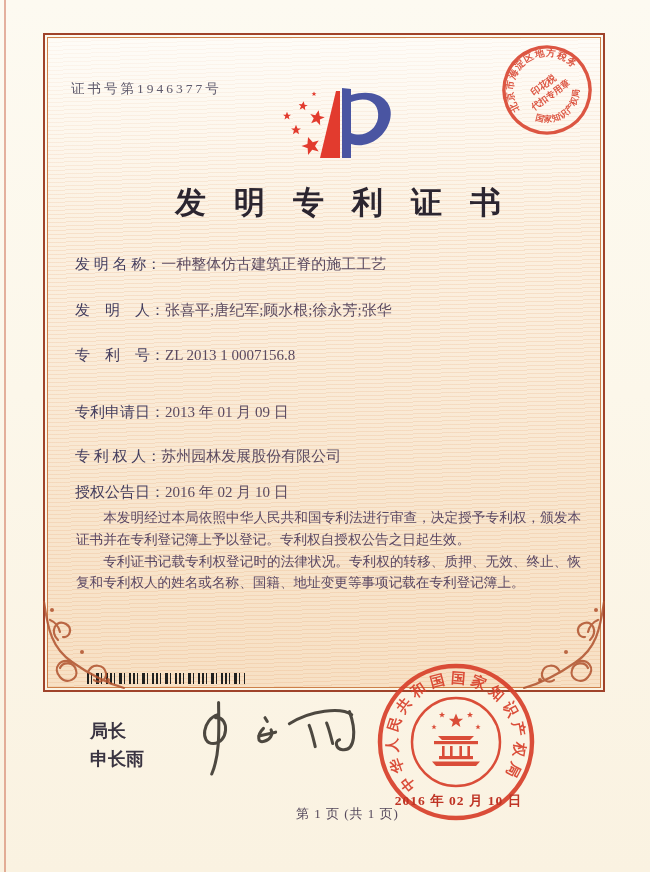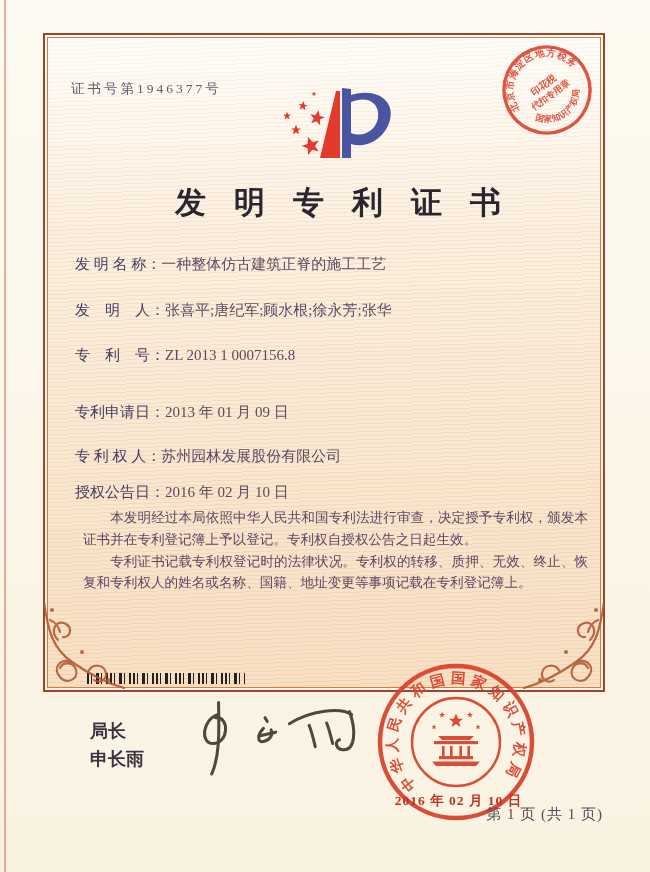--- a/index.html
+++ b/index.html
@@ -43,21 +43,21 @@
   .field-row{
     position:absolute; left:30px; width:520px; white-space:pre;
     font-size:15px; color:#4c4665;
   }
   .field-label{ color:#433d5e; }
   .field-value{ color:#5b4a60; }
   .row-0{ top:220px; } .row-1{ top:266px; } .row-2{ top:311px; }
   .row-3{ top:368px; } .row-4{ top:412px; } .row-5{ top:448px; }
 
   .paragraphs{
-    position:absolute; left:38px; top:472px; width:505px;
+    position:absolute; left:31px; top:472px; width:505px;
     font-size:13.6px; line-height:21.8px; color:#5a4763;
     text-align:justify;
   }
   .paragraphs p{ text-indent:2em; }
 
   .barcode{
     position:absolute; left:42px; top:638px; width:158px; height:11px;
     background:repeating-linear-gradient(90deg,
       #20201f 0 2px, transparent 2px 4px,
       #20201f 4px 5px, transparent 5px 9px,
@@ -76,22 +76,22 @@
   .seal-date{
     position:absolute; left:331px; top:757px; width:165px; text-align:center;
     font-size:13.5px; font-weight:600; color:#bf3425; letter-spacing:1px;
     z-index:6; white-space:nowrap;
   }
   .seal-tax{
     position:absolute; left:454px; top:7px; width:96px; height:96px;
     transform:rotate(-22deg); opacity:.88;
   }
   .page-footer{
-    position:absolute; left:0; top:770px; width:100%; text-align:right;
-    font-size:15px; color:#55495c; letter-spacing:1px;padding-left:47px;
+    position:absolute; left:0; top:770px; width:100%; text-align:center;
+    font-size:13px; color:#55495c; letter-spacing:1px;padding-left:47px;
   }
   .flourish{ position:absolute; bottom:-2px; width:84px; height:92px; }
   .flourish.left{ left:-3px; }
   .flourish.right{ right:-3px; transform:scaleX(-1); }
 </style>
 </head>
 <body>
 
 <div class="paper">
   <div class="paper-edge"></div>

